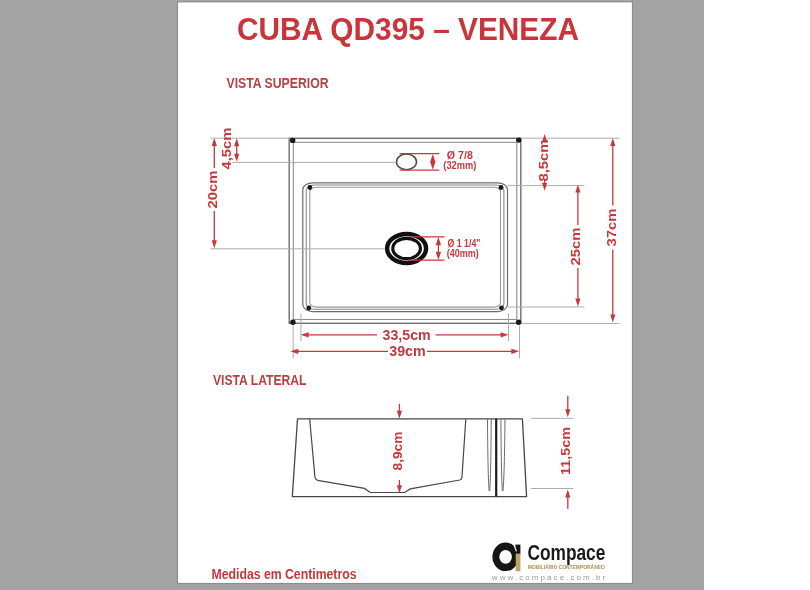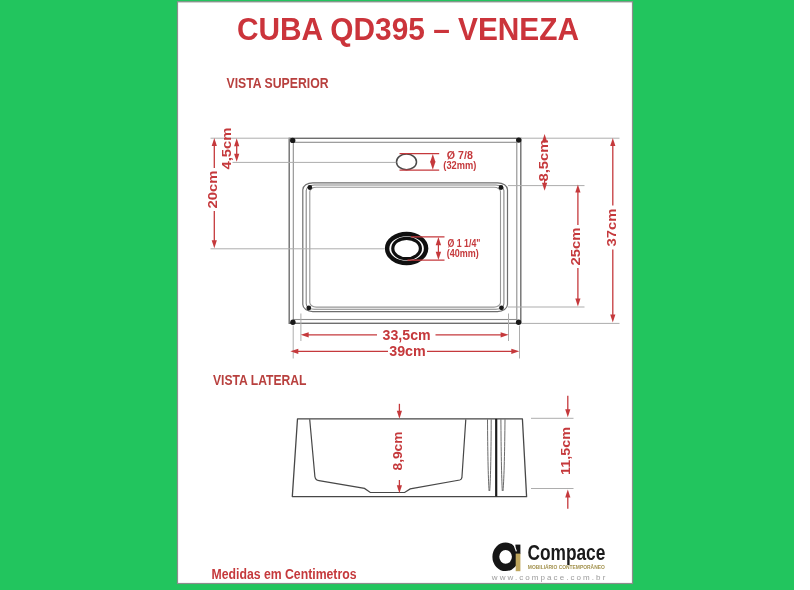--- a/index.html
+++ b/index.html
@@ -1,16 +1,16 @@
 <!DOCTYPE html>
 <html><head>
 <meta charset="utf-8">
 <style>
   html,body{margin:0;padding:0;background:#ffffff;}
-  .page{position:relative;width:794px;height:590px;background:#22c55e;font-family:"Liberation Sans",sans-serif;}
+  .page{position:relative;width:704px;height:590px;background:#a3a3a3;font-family:"Liberation Sans",sans-serif;}
   svg{position:absolute;left:0;top:0;}
   text{font-family:"Liberation Sans",sans-serif;}
 </style>
 </head>
 <body>
 <div class="page">
 <svg width="810" height="590" viewBox="0 0 810 590">
 
   <rect x="177.5" y="1.8" width="455" height="581.7" fill="#ffffff" stroke="#8d8d8d" stroke-width="1.2"></rect>
 

